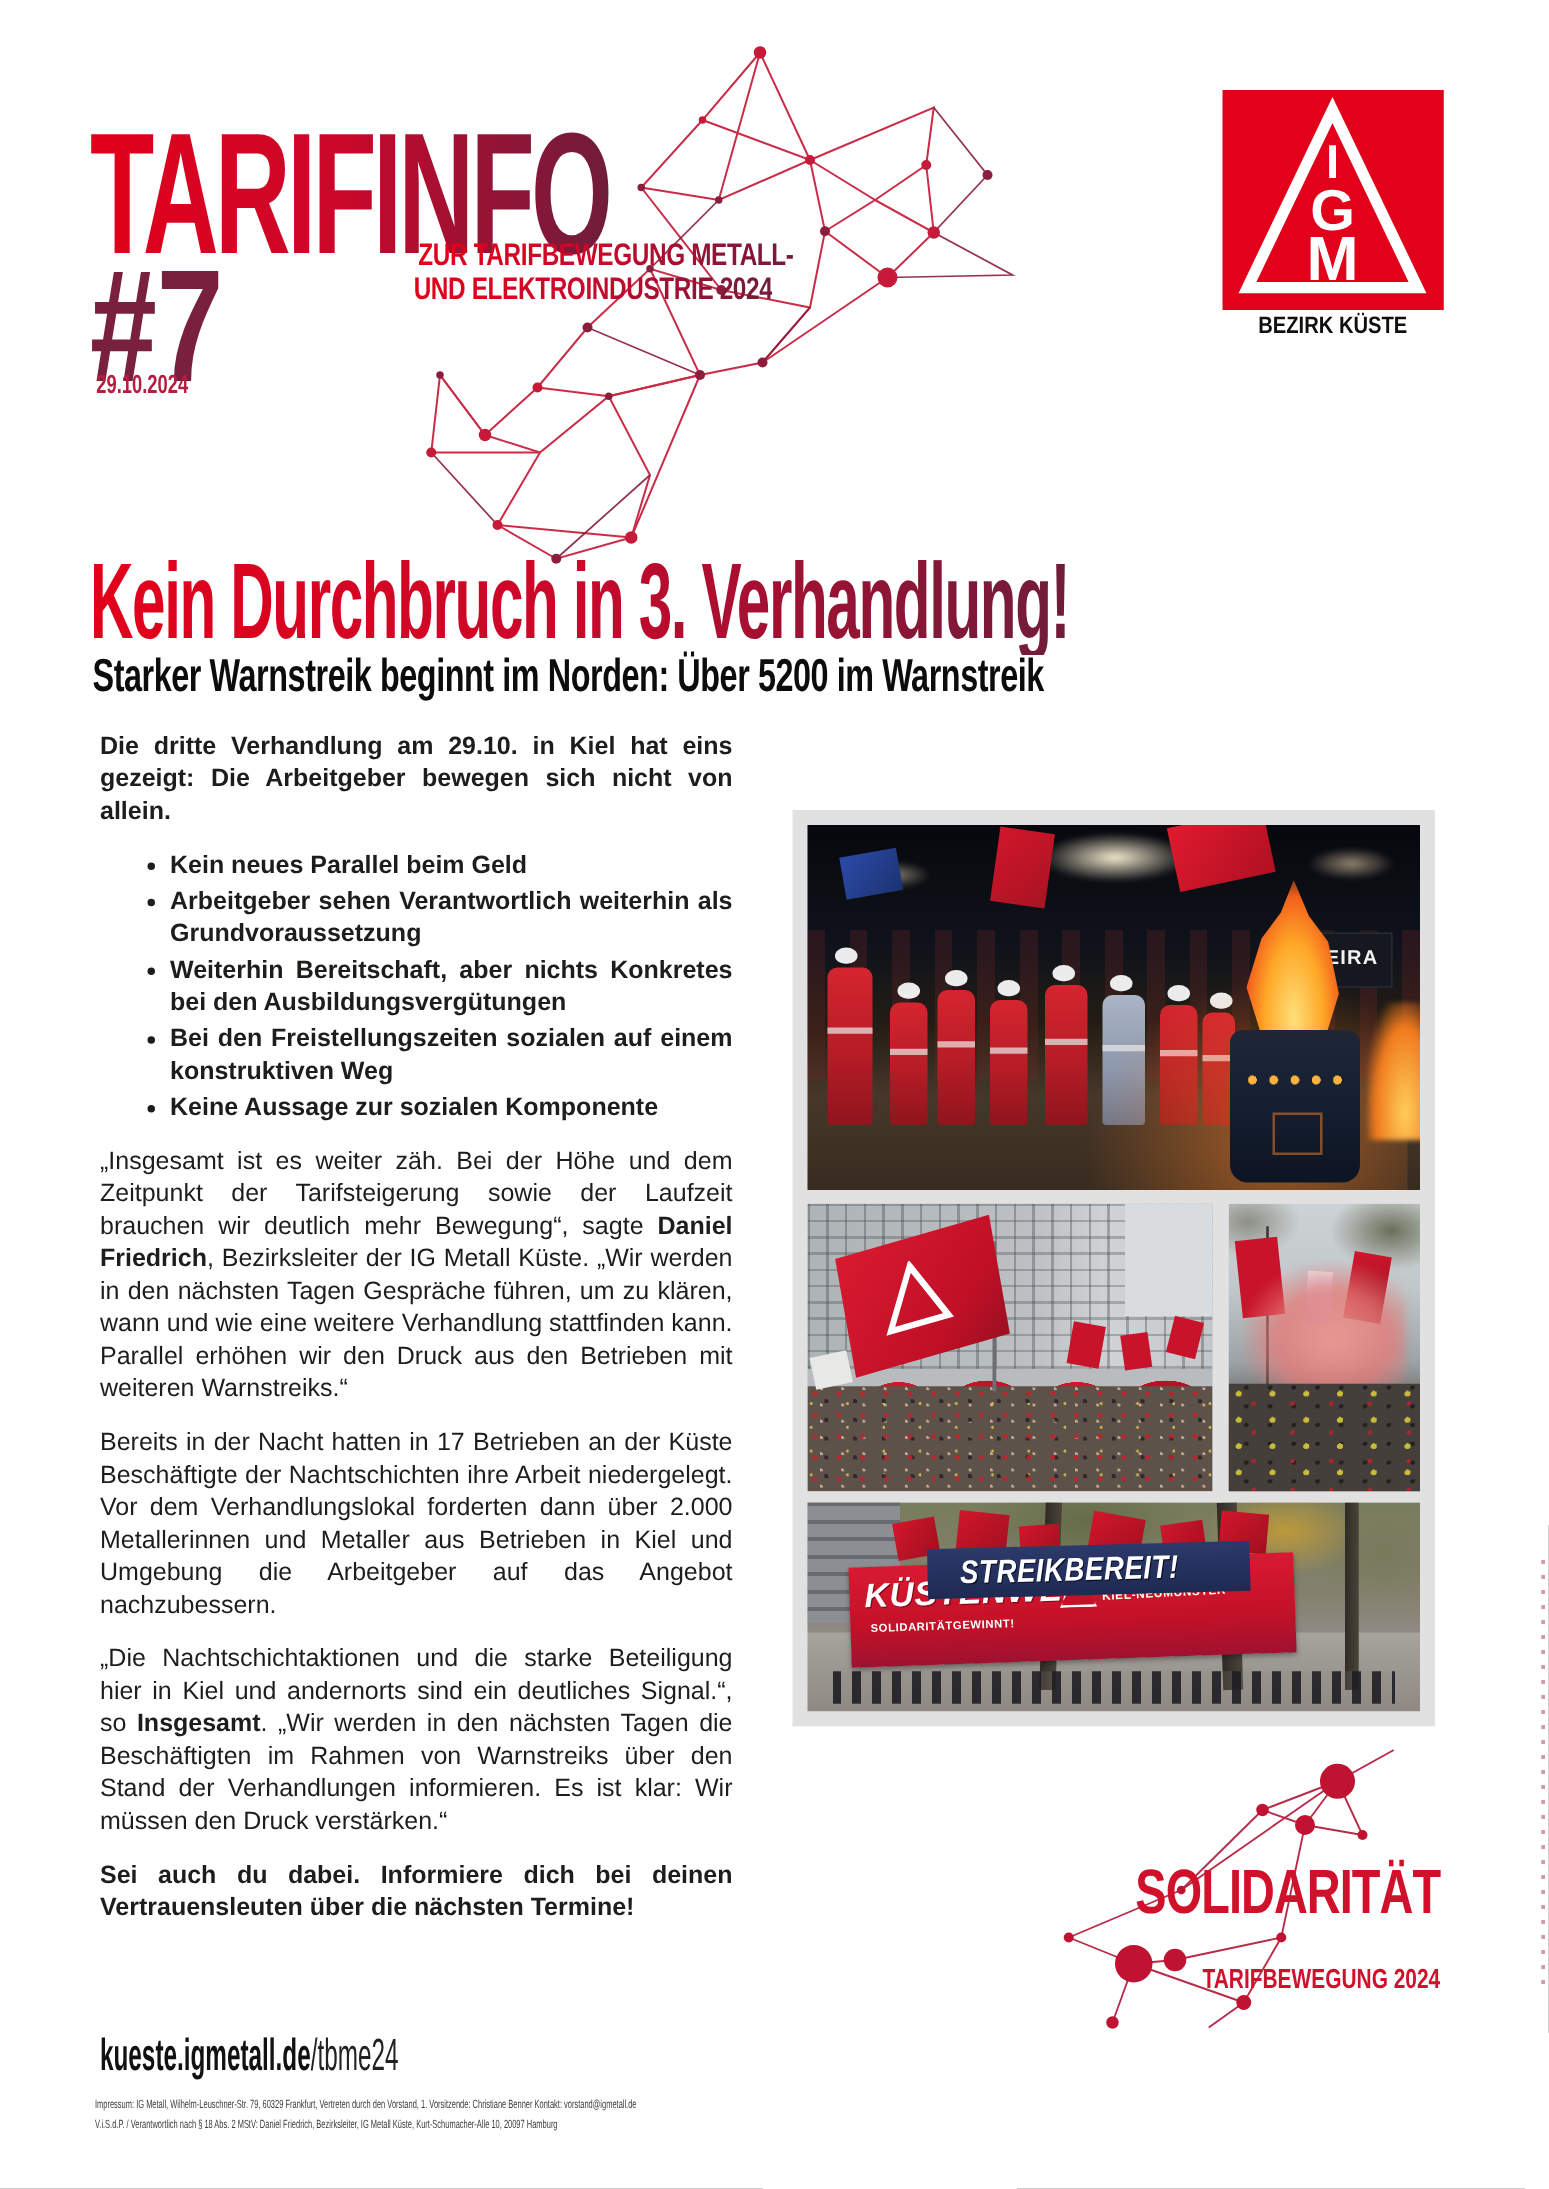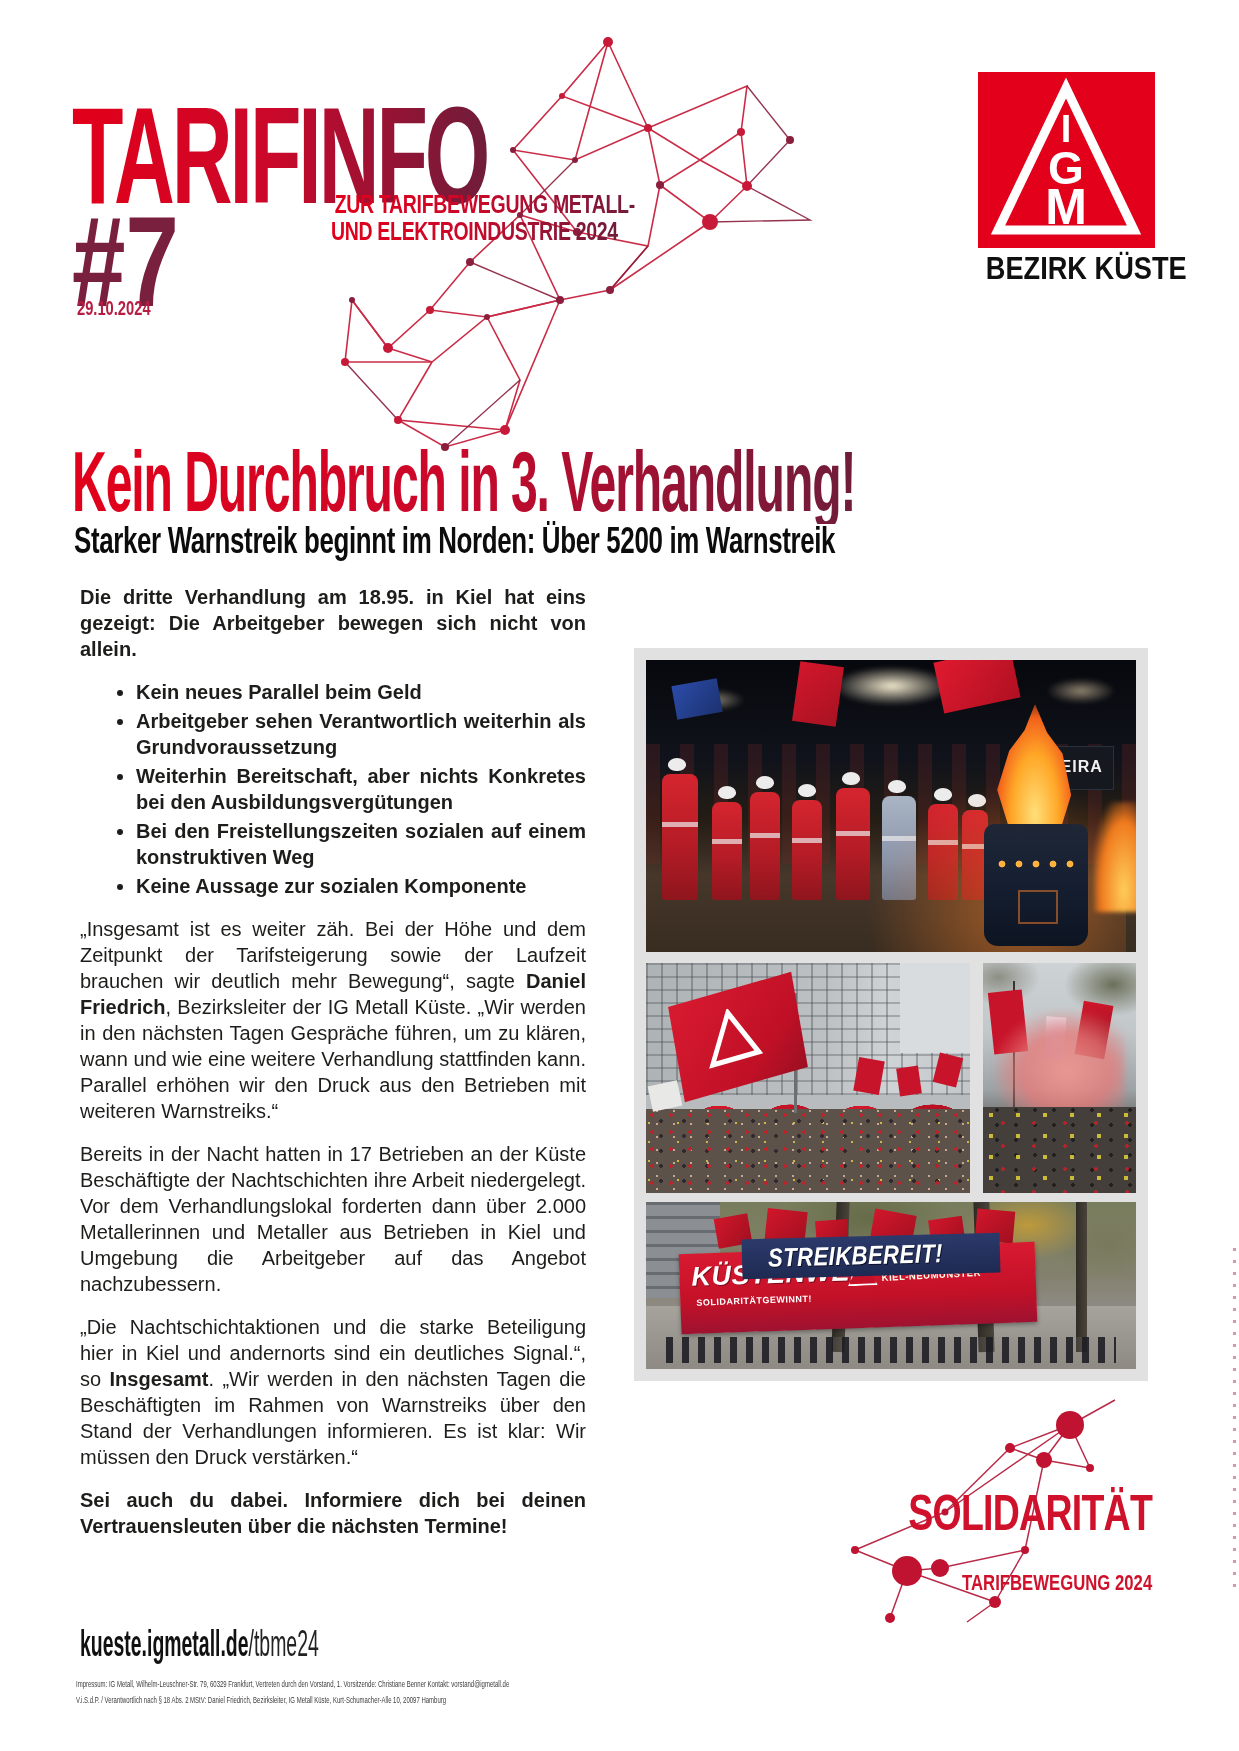--- a/index.html
+++ b/index.html
@@ -16,21 +16,21 @@
     .grad{background:linear-gradient(90deg,#e2001a 0%,#cb082a 48%,#8c1536 82%,#6f1d3a 100%);
           -webkit-background-clip:text;background-clip:text;color:transparent;}
   }
   .mast-title{left:72px;top:86px;font-size:138px;font-weight:800;letter-spacing:-5px;line-height:1;z-index:3;}
   .mast-sub{left:250px;top:191px;width:300px;text-align:right;font-size:25px;font-weight:800;
             line-height:1.07;z-index:3;letter-spacing:-0.4px;}
   .issue{left:72px;top:198px;font-size:128px;font-weight:800;line-height:1;color:#79203f;z-index:3;}
   .idate{left:77px;top:296px;font-size:21px;font-weight:800;color:#b51d41;z-index:3;}
 
   .igm-logo{left:978px;top:72px;width:177px;height:176px;background:#e2001a;z-index:3;}
-  .bezirk{left:968px;top:250px;width:196px;text-align:center;font-size:32px;font-weight:800;color:#101010;z-index:3;}
+  .bezirk{left:968px;top:250px;width:196px;text-align:center;font-size:19px;font-weight:800;color:#101010;z-index:3;}
 
   
   .headline{left:72px;top:438px;font-size:86px;font-weight:800;letter-spacing:-2px;line-height:1;z-index:3;}
   .subheadline{left:74px;top:522px;font-size:37px;font-weight:800;color:#0c0c0c;letter-spacing:-0.5px;line-height:1;z-index:3;}
 
   
   .article{left:80px;top:584px;width:506px;font-size:20px;line-height:26px;text-align:justify;z-index:3;}
   .article p{margin:0 0 17px 0;}
   .article .intro{font-weight:700;}
   .article ul{margin:0 0 17px 0;padding-left:56px;font-weight:700;}
@@ -227,21 +227,21 @@
   </div>
 
   <div class="abs headline">
     <span class="cx grad" style="transform:scaleX(.56);">Kein Durchbruch in 3. Verhandlung!</span>
   </div>
   <div class="abs subheadline">
     <span class="cx" style="transform:scaleX(.70);">Starker Warnstreik beginnt im Norden: Über 5200 im Warnstreik</span>
   </div>
 
   <div class="abs article">
-    <p class="intro">Die dritte Verhandlung am 18.95. in Kiel hat eins gezeigt: Die Arbeitgeber bewegen sich nicht von allein.</p>
+    <p class="intro">Die dritte Verhandlung am 29.10. in Kiel hat eins gezeigt: Die Arbeitgeber bewegen sich nicht von allein.</p>
     <ul>
       <li>Kein neues Parallel beim Geld</li>
       <li>Arbeitgeber sehen Verantwortlich weiterhin als Grundvoraussetzung</li>
       <li>Weiterhin Bereitschaft, aber nichts Konkretes bei den Ausbildungsvergütungen</li>
       <li>Bei den Freistellungszeiten sozialen auf einem konstruktiven Weg</li>
       <li>Keine Aussage zur sozialen Komponente</li>
     </ul>
     <p><span>„Insgesamt ist es weiter zäh. Bei der Höhe und dem Zeitpunkt der Tarifsteigerung sowie der Laufzeit brauchen wir deutlich mehr Bewegung“, sagte </span><span class="b">Daniel Friedrich</span><span>, Bezirksleiter der IG Metall Küste. „Wir werden in den nächsten Tagen Gespräche führen, um zu klären, wann und wie eine weitere Verhandlung stattfinden kann. Parallel erhöhen wir den Druck aus den Betrieben mit weiteren Warnstreiks.“</span></p>
     <p>Bereits in der Nacht hatten in 17 Betrieben an der Küste Beschäftigte der Nachtschichten ihre Arbeit niedergelegt. Vor dem Verhandlungslokal forderten dann über 2.000 Metallerinnen und Metaller aus Betrieben in Kiel und Umgebung die Arbeitgeber auf das Angebot nachzubessern.</p>
     <p><span>„Die Nachtschichtaktionen und die starke Beteiligung hier in Kiel und andernorts sind ein deutliches Signal.“, so </span><span class="b">Insgesamt</span><span>. „Wir werden in den nächsten Tagen die Beschäftigten im Rahmen von Warnstreiks über den Stand der Verhandlungen informieren. Es ist klar: Wir müssen den Druck verstärken.“</span></p>

